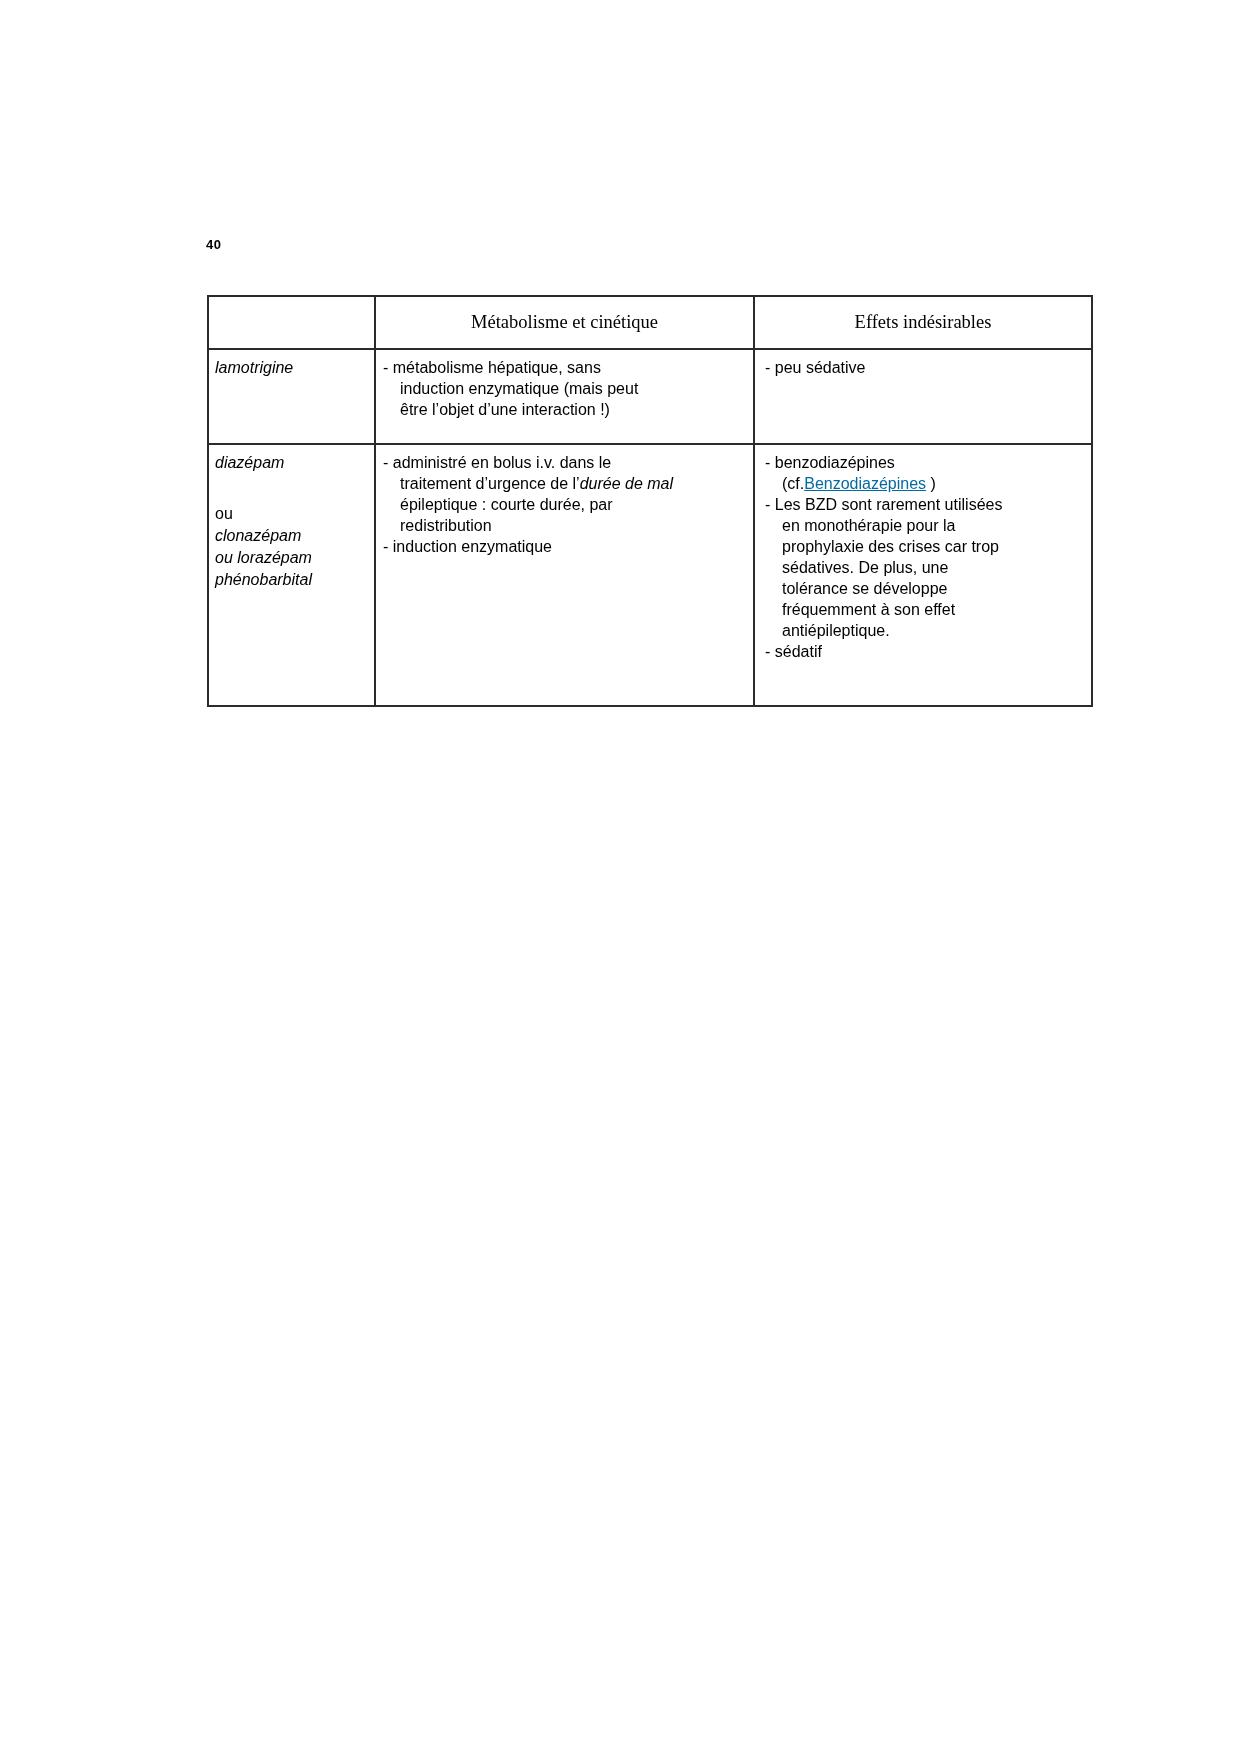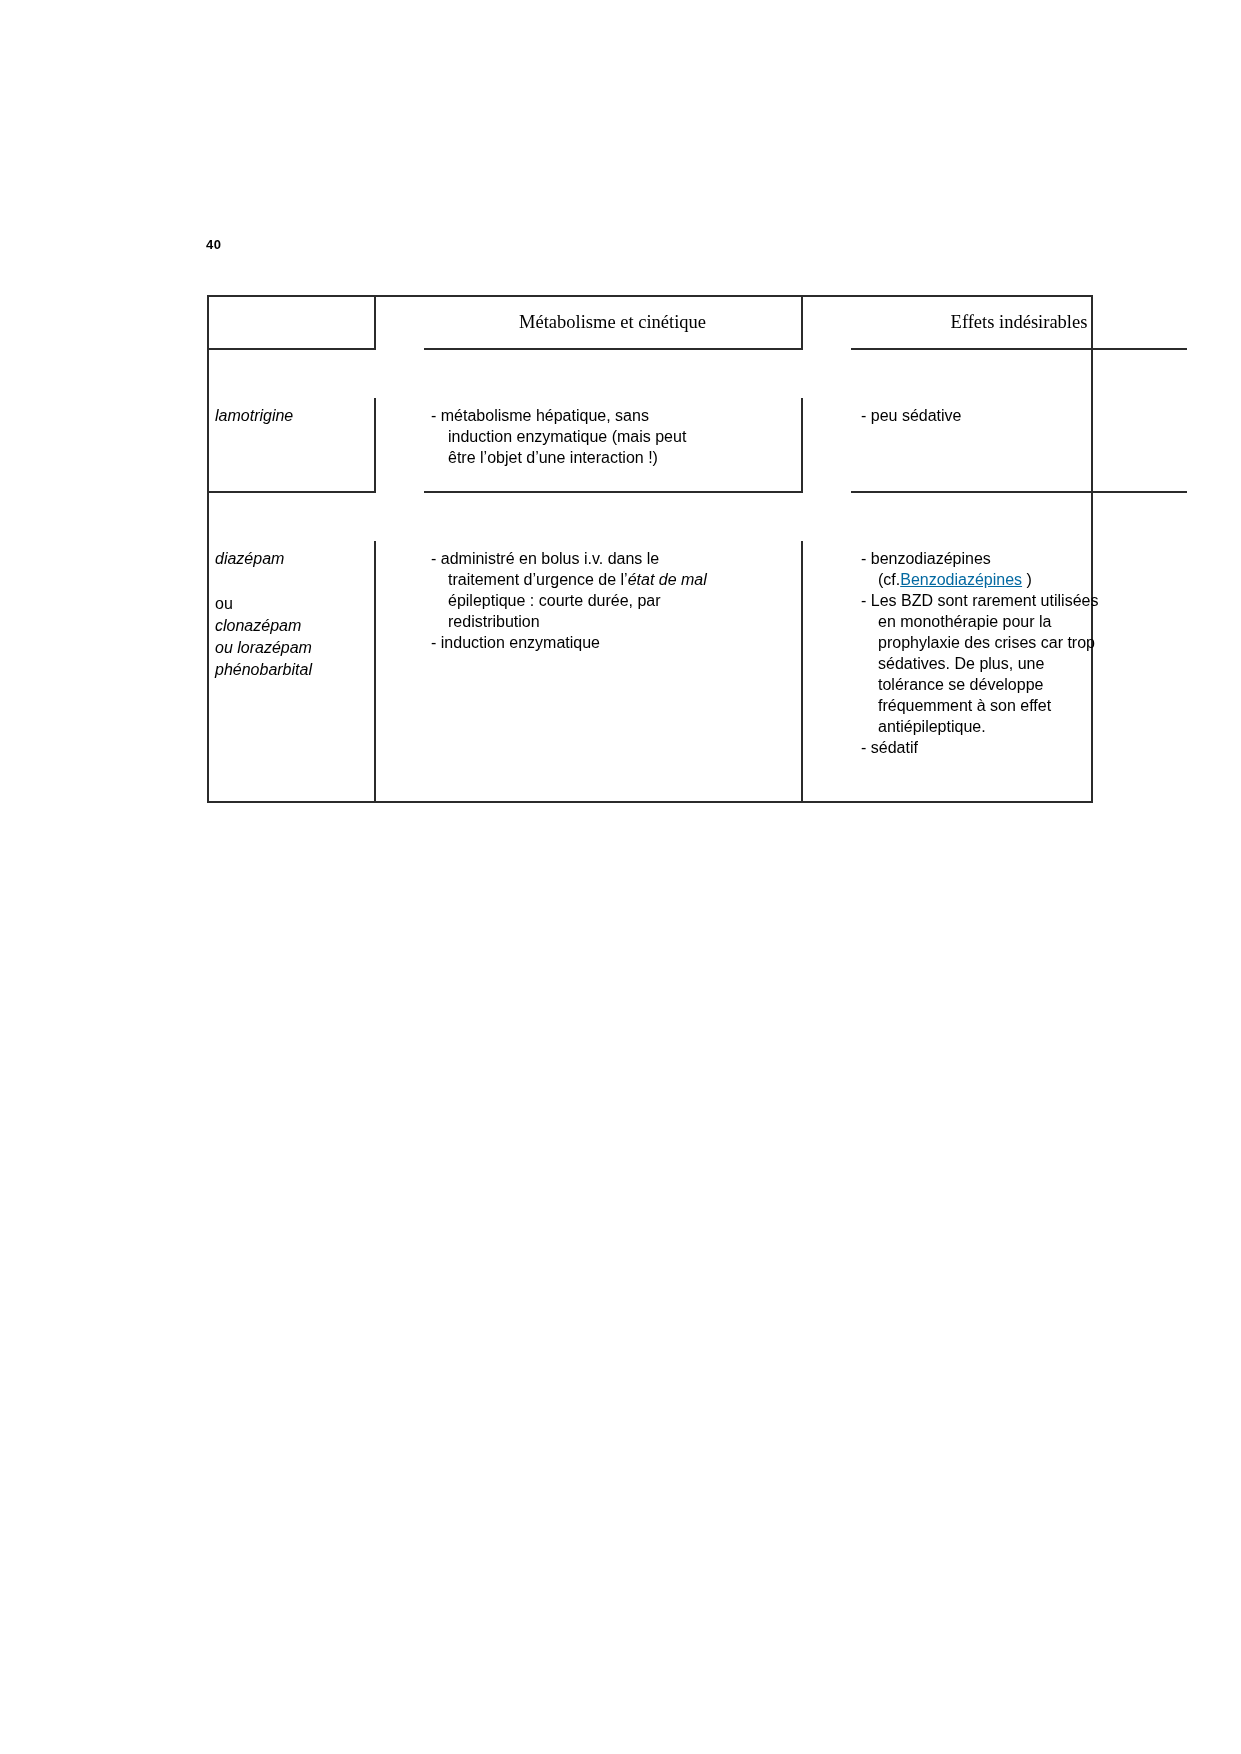--- a/index.html
+++ b/index.html
@@ -23,21 +23,20 @@
     position: absolute;
     left: 207px;
     top: 295px;
     width: 886px;
     display: grid;
     grid-template-columns: 167px 379px 336px;
     grid-template-rows: 53px 95px 260px;
     border: 2px solid #2b2b2b;
     font-size: 16px;
     line-height: 21px;
-    gap: 48px;
   }
   .cell {
     border-right: 2px solid #2b2b2b;
     border-bottom: 2px solid #2b2b2b;
     overflow: hidden;
   }
   .cell.last-col { border-right: none; }
   .cell.last-row { border-bottom: none; }
   .hcell {
     display: flex;
@@ -54,21 +53,21 @@
     flex-direction: column;
     justify-content: flex-start;
   }
   .bullet {
     padding-left: 17px;
     text-indent: -17px;
     white-space: pre-line;
   }
   .it { font-style: italic; }
   .drug-name { font-style: italic; }
-  .or-sep { margin-top: 23px; }
+  .or-sep { margin-top: 29px; }
   a.doc-link {
     color: #0369a1;
     text-decoration: underline;
     cursor: pointer;
   }
 </style>
 </head>
 <body>
 
 <div class="page-number">40</div>
@@ -96,21 +95,21 @@
       <div class="drug-name">diazépam</div>
       <div class="or-sep">ou</div>
       <div class="drug-name">clonazépam</div>
       <div class="drug-name">ou lorazépam</div>
     </div>
     <div class="drug-name">phénobarbital</div>
   </div>
 
   <div class="cell c2 last-row vsplit">
     <div class="bullet"><span>- administré en bolus i.v. dans le
-traitement d’urgence de l’</span><span class="it">état de mal</span><span>
+traitement d’urgence de l’</span><span class="it">durée de mal</span><span>
 épileptique : courte durée, par
 redistribution</span></div>
     <div class="bullet">- induction enzymatique</div>
   </div>
 
   <div class="cell c3 last-col last-row vsplit">
     <div>
       <div class="bullet"><span>- benzodiazépines
 (cf.</span><a class="doc-link" href="#">Benzodiazépines</a><span> )</span></div>
       <div class="bullet">- Les BZD sont rarement utilisées

